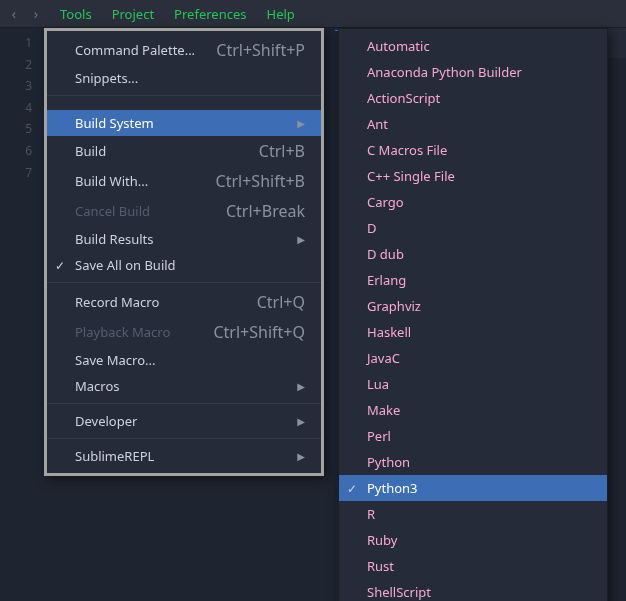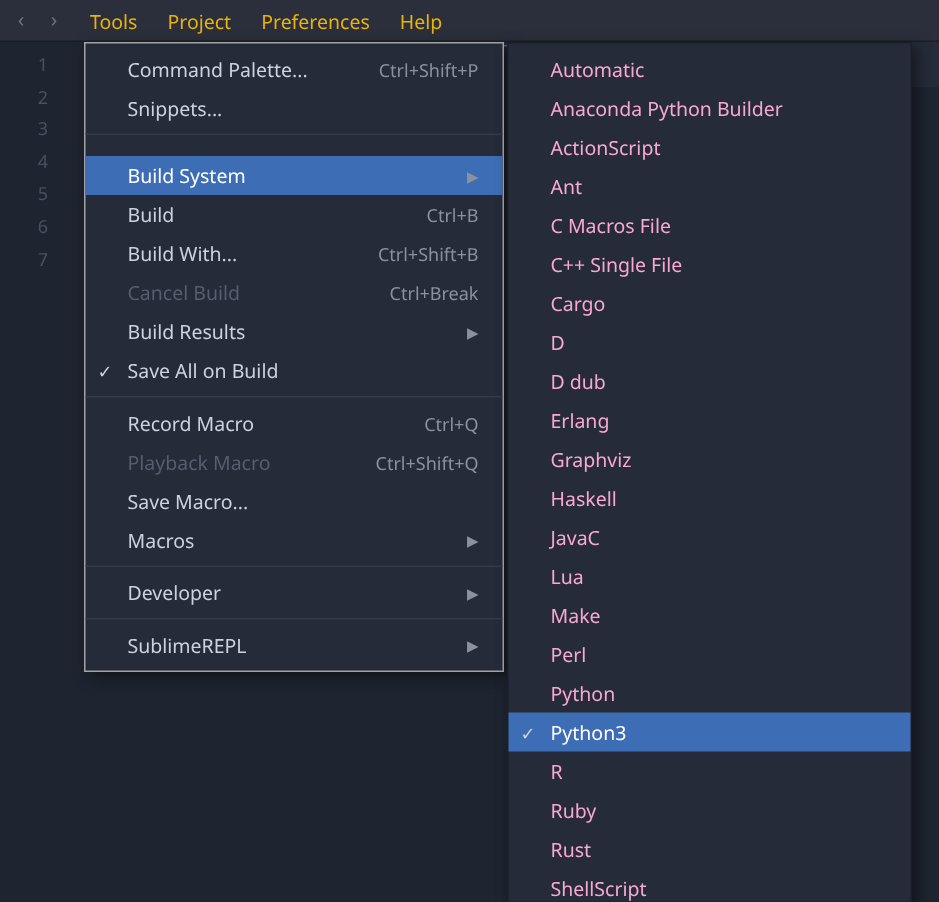--- a/index.html
+++ b/index.html
@@ -30,21 +30,21 @@
       height: 28px;
       background: #2a2f3b;
       display: flex;
       align-items: center;
       padding: 0 4px;
       border-bottom: 1px solid #1a1e27;
     }
 
     .menubar-item {
       padding: 4px 10px;
-      color: #eab308;
+      color: #22c55e;
       cursor: pointer;
       border-radius: 3px;
       height: 100%;
       display: flex;
       align-items: center;
     }
 
     
     .nav-arrows {
       display: flex;
@@ -137,24 +137,24 @@
       display: flex;
       align-items: center;
       justify-content: center;
       border-radius: 2px;
     }
 
     
     .dropdown-tools {
       position: absolute;
       top: 28px;
-      left: 56px;
+      left: 44px;
       width: 280px;
       background: #252b38;
-      border: 1px solid #a3a3a3;
+      border: 3px solid #a3a3a3;
       box-shadow: 3px 3px 10px rgba(0,0,0,0.5);
       z-index: 100;
       padding: 4px 0;
     }
 
     .menu-item {
       display: flex;
       align-items: center;
       padding: 4px 16px 4px 28px;
       cursor: pointer;
@@ -171,21 +171,21 @@
 
     .menu-item.disabled {
       color: #555d6e;
       cursor: default;
       align-items: center;
     }
 
     .menu-item .shortcut {
       margin-left: auto;
       color: #8a92a0;
-      font-size: 12px;
+      font-size: 16px;
     }
 
     .menu-item .arrow {
       margin-left: auto;
       font-size: 10px;
       color: #8a92a0;
     }
 
     .menu-item .checkmark {
       position: absolute;

